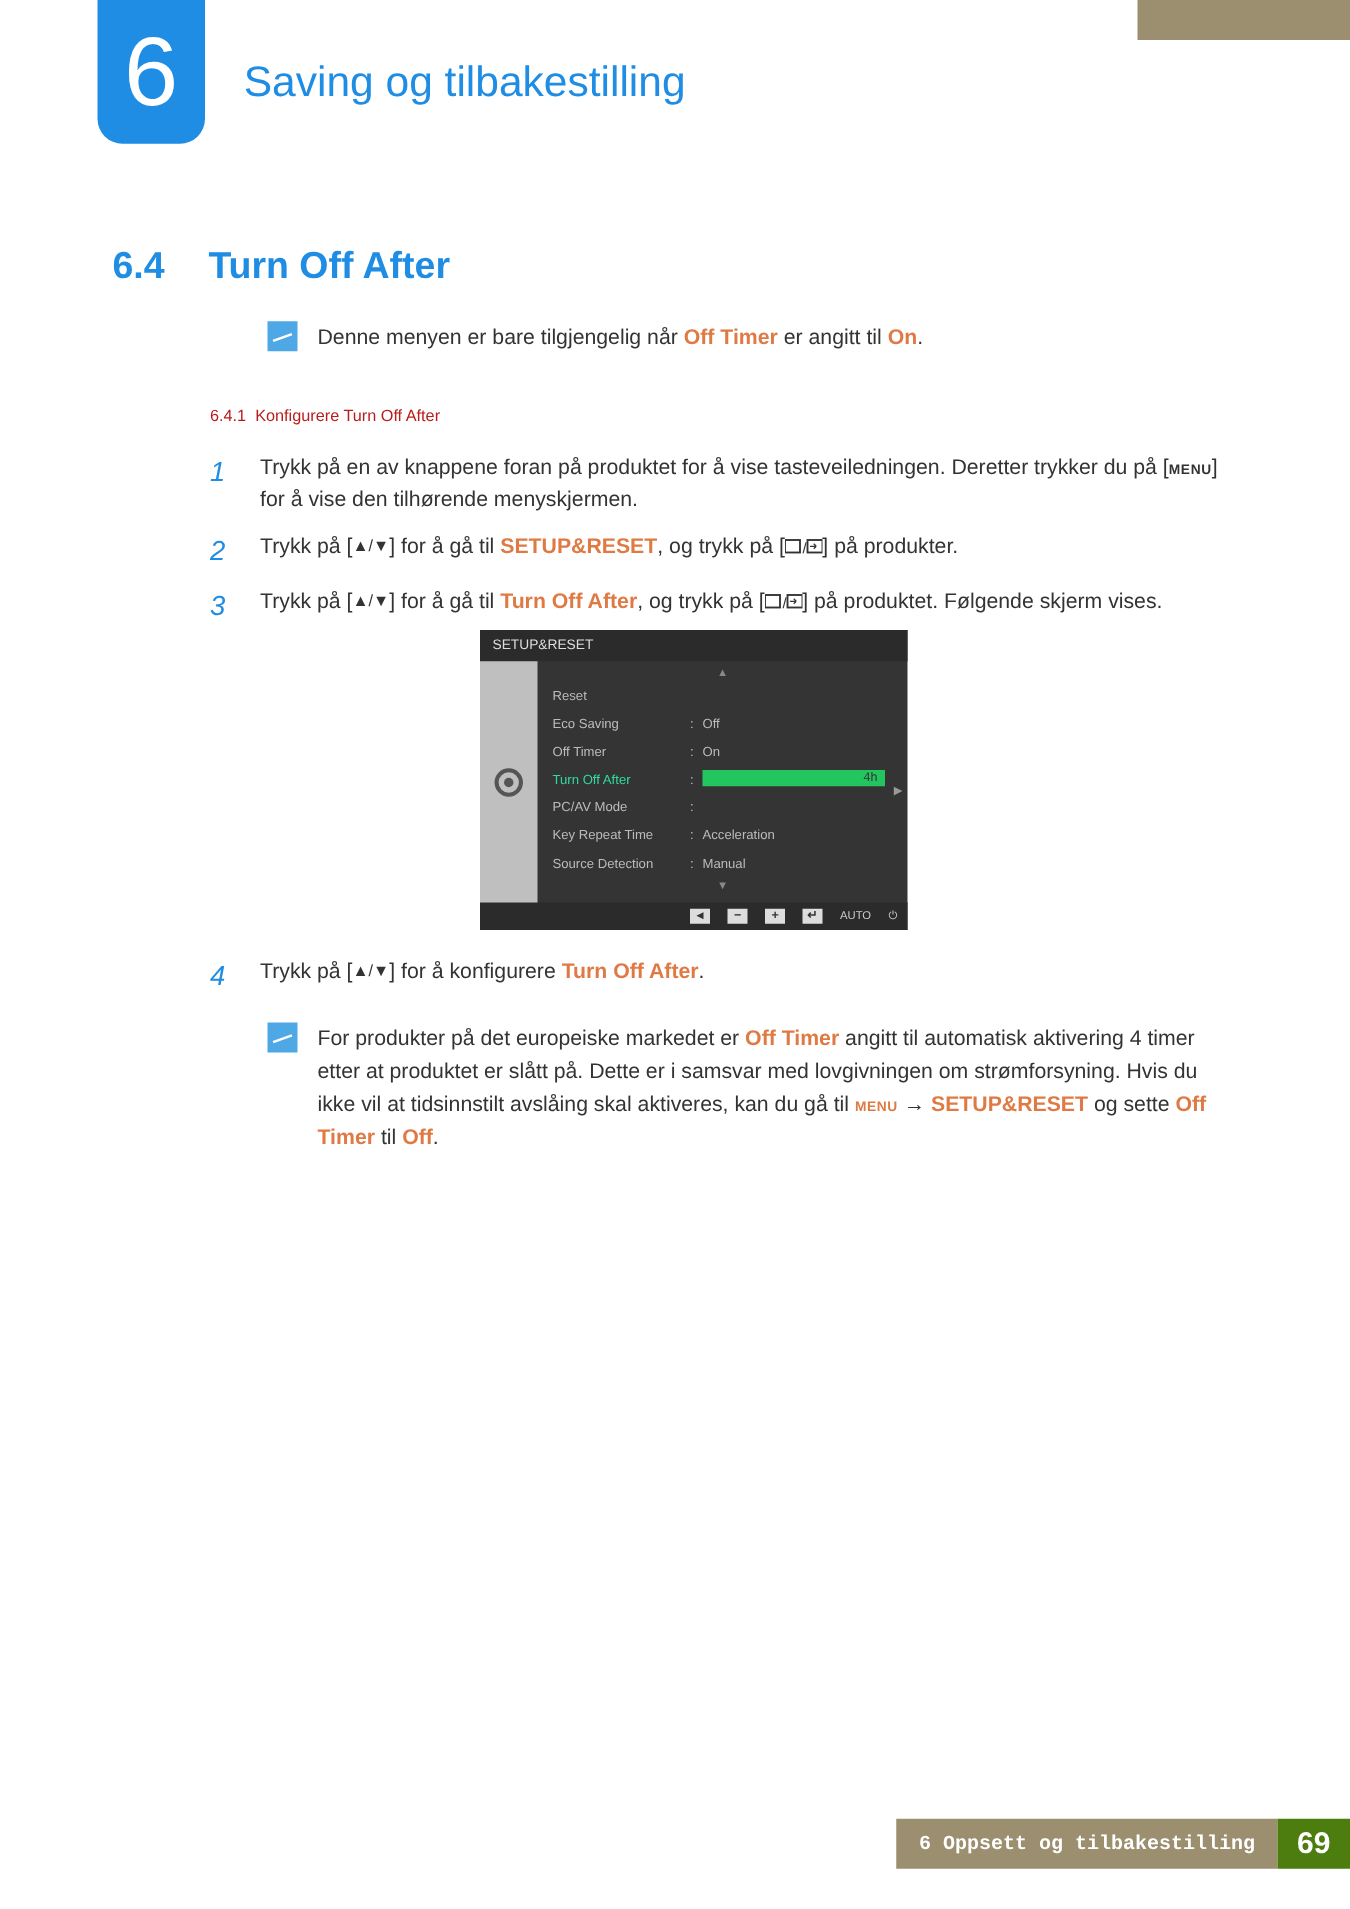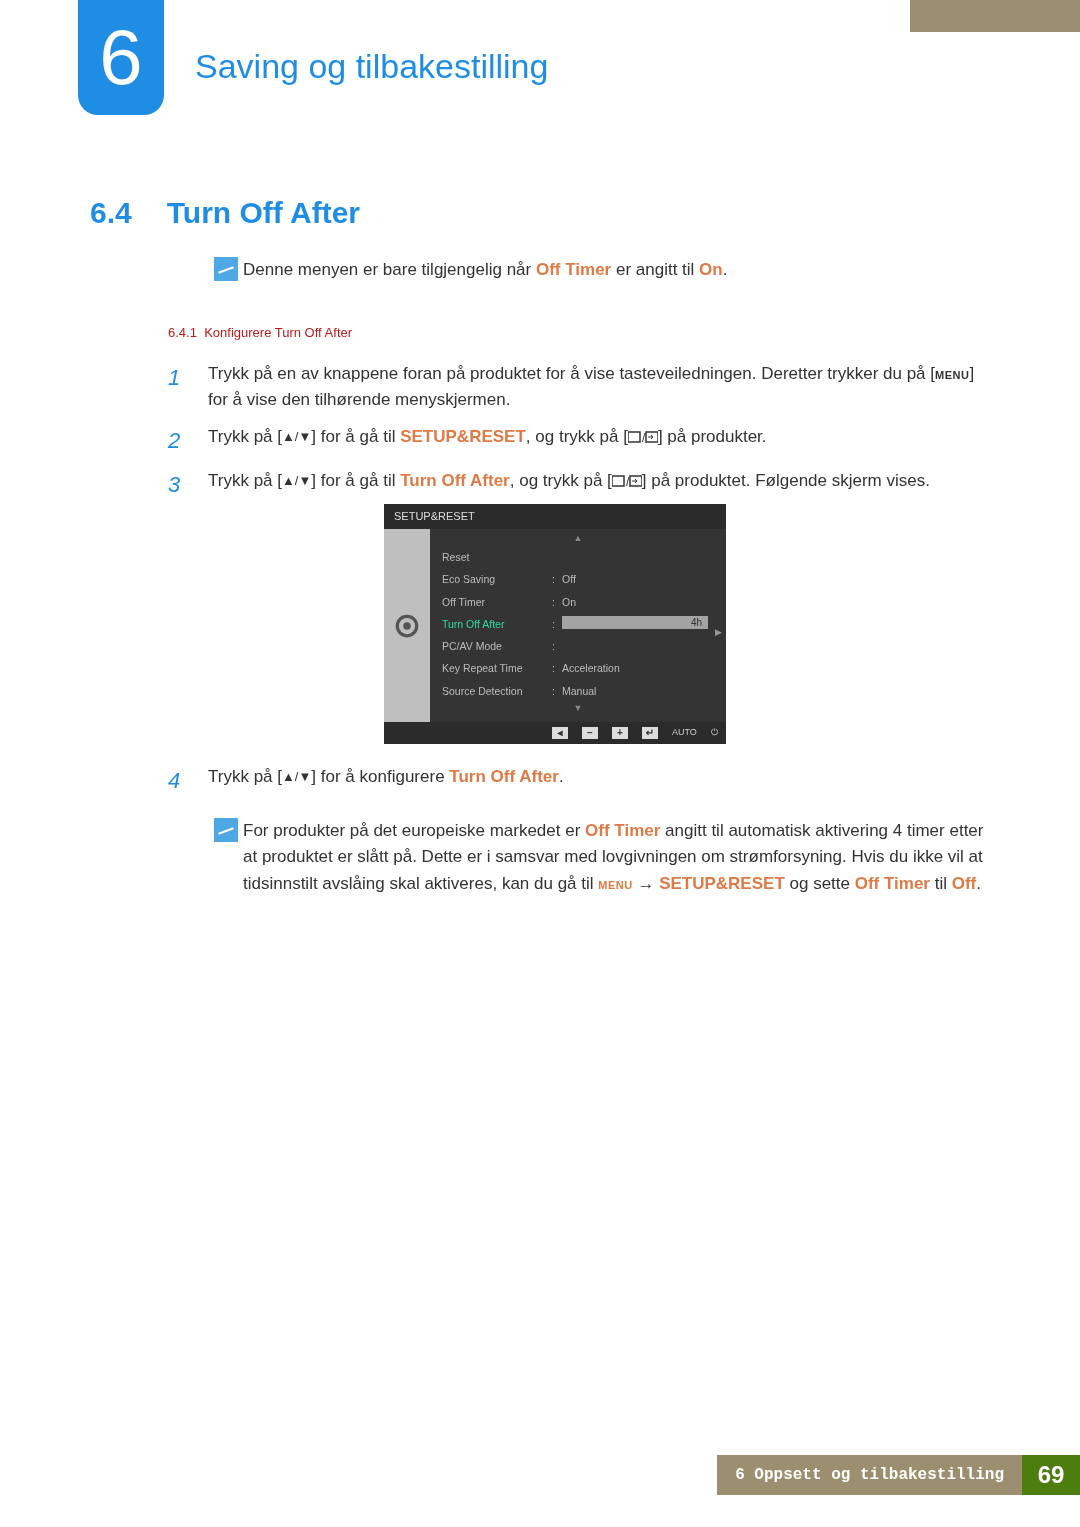--- a/index.html
+++ b/index.html
@@ -66,21 +66,21 @@
   .intro {
     margin-left: 78px;
     margin-top: 35px;
     font-size: 17px;
   }
   .note-row {
     margin-left: 78px;
     margin-top: 20px;
     display: flex;
     align-items: flex-start;
-    gap: 5px;
+    gap: 16px;
     padding-left: 46px;
   }
   .note-icon {
     width: 24px;
     height: 24px;
     background: #4fa8e6;
     flex: 0 0 24px;
     position: relative;
   }
   .note-icon::after {
@@ -172,21 +172,21 @@
   .osd-row .colon { width: 10px; }
   .osd-row .value { flex:1; }
   .osd-row.hl .label { color: #2fdc9e; }
   .osd-row.hl .value {
     position: relative;
   }
   .slider-bar {
     position: absolute;
     left: 0; top: 0;
     width: 140px; height: 13px;
-    background: #a3a3a3;
+    background: #22c55e;
     color: #333;
     text-align: right;
     padding-right: 6px;
     font-size: 10px;
     line-height: 13px;
   }
   .osd-right-caret {
     position: absolute;
     right: 4px;
     top: 50%;

